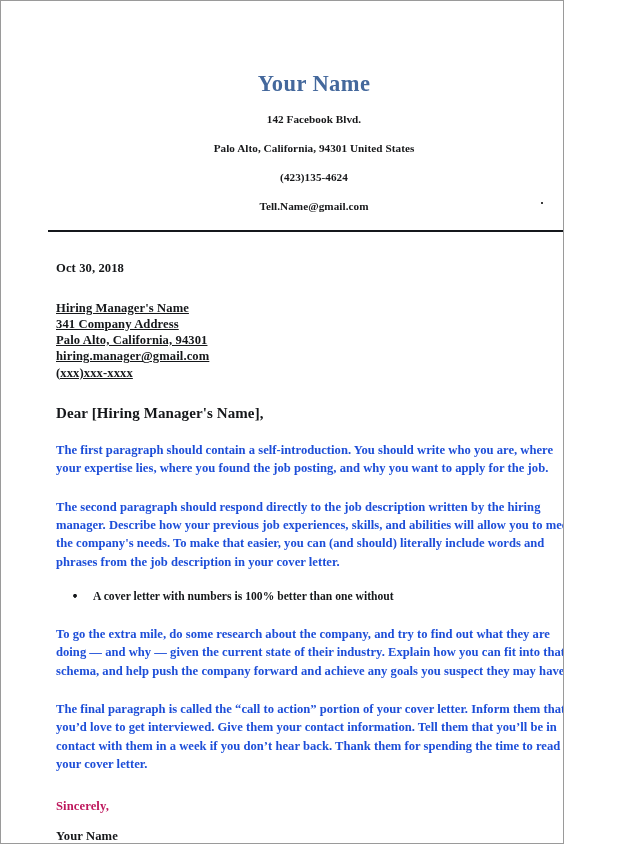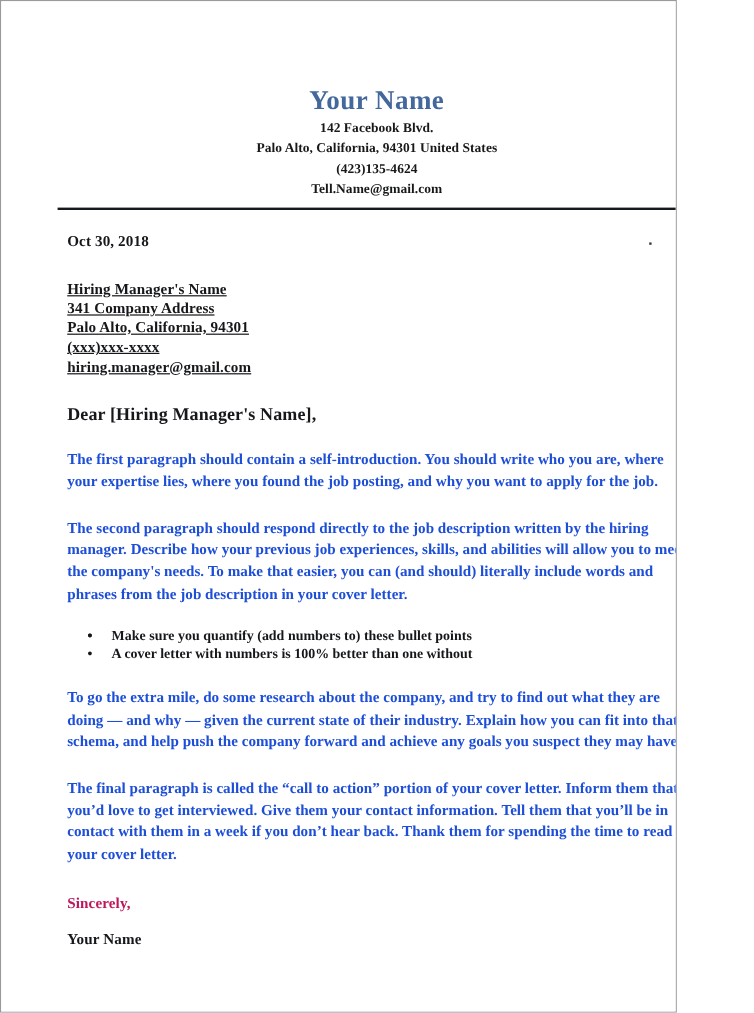--- a/index.html
+++ b/index.html
@@ -43,41 +43,41 @@
     letter-spacing: 0.4px;
     line-height: 1.15;
     margin: 0 0 4px 0;
   }
   .letterhead-line {
     font-size: 11.2px;
     font-weight: bold;
     color: #17181a;
     line-height: 13.2px;
     letter-spacing: 0.05px;
-    margin: 4px;
+    margin: 16px;
   }
   .header-rule {
     margin: 7px auto 0 auto;
     width: 532px;
     height: 0;
     border-top: 2px solid #15181c;
   }
 
   
   .body-wrap {
     position: relative;
     margin: 0 auto;
     width: 516px;
     padding-left: 0;
   }
   .date-line {
     font-size: 12.6px;
     font-weight: bold;
     color: #15171a;
-    margin-top: 18px;
+    margin-top: 28px;
     line-height: 16px;
     letter-spacing: 0.1px;
   }
   .recipient {
     margin-top: 24px;
     font-size: 12.6px;
     font-weight: bold;
     color: #15171a;
     line-height: 16.2px;
     letter-spacing: 0.1px;
@@ -167,37 +167,36 @@
     </header>
 
     <div class="body-wrap">
 
       <div class="date-line">Oct 30, 2018</div>
 
       <div class="recipient">
         <div>Hiring Manager's Name</div>
         <div>341 Company Address</div>
         <div>Palo Alto, California, 94301</div>
+        <div>hiring.manager@gmail.com</div>
         <div>(xxx)xxx-xxxx</div>
-        <div>hiring.manager@gmail.com</div>
       </div>
 
       <div class="salutation">Dear [Hiring Manager's Name],</div>
 
       <p class="para">The first paragraph should contain a self-introduction. You should write who you are, where your expertise lies, where you found the job posting, and why you want to apply for the job.</p>
 
       <p class="para">The second paragraph should respond directly to the job description written by the hiring manager. Describe how your previous job experiences, skills, and abilities will allow you to meet the company's needs. To make that easier, you can (and should) literally include words and phrases from the job description in your cover letter.</p>
 
       <ul class="bullets">
         <li>
           <span class="bullet-dot">•</span>
         </li>
         <li>
           <span class="bullet-dot">•</span>
-          <span>Make sure you quantify (add numbers to) these bullet points</span>
         </li>
         <li>
           <span class="bullet-dot">•</span>
           <span>A cover letter with numbers is 100% better than one without</span>
         </li>
       </ul>
 
       <p class="para">To go the extra mile, do some research about the company, and try to find out what they are doing — and why — given the current state of their industry. Explain how you can fit into that schema, and help push the company forward and achieve any goals you suspect they may have.</p>
 
       <p class="para">The final paragraph is called the “call to action” portion of your cover letter. Inform them that you’d love to get interviewed. Give them your contact information. Tell them that you’ll be in contact with them in a week if you don’t hear back. Thank them for spending the time to read your cover letter.</p>

